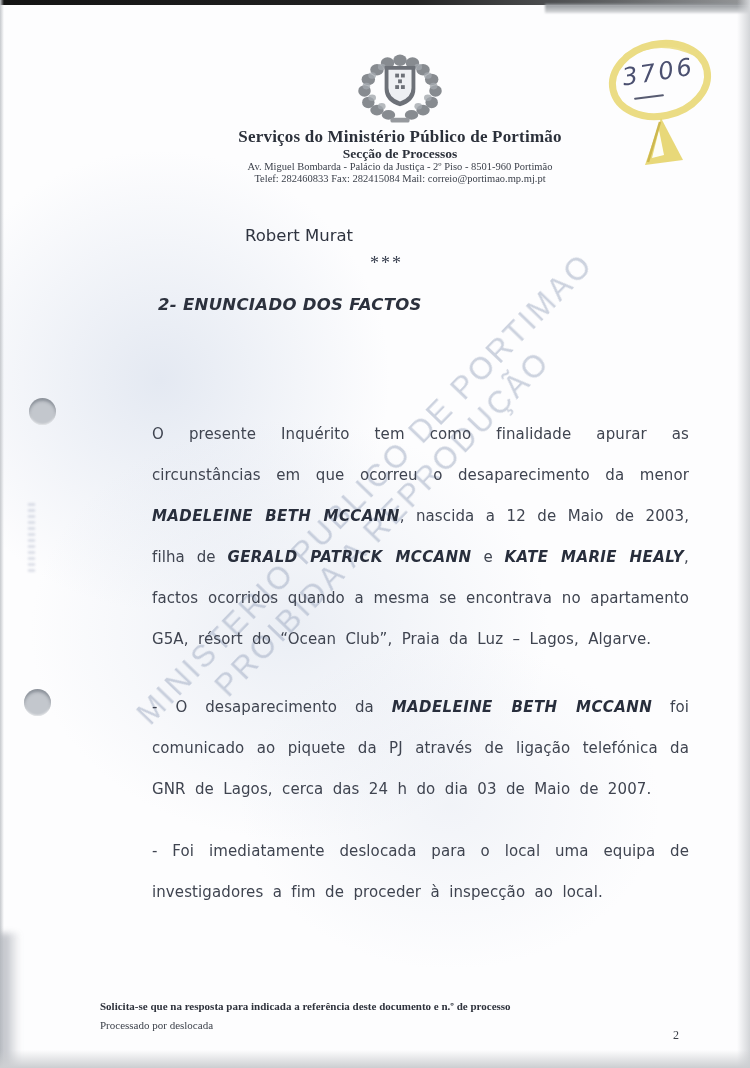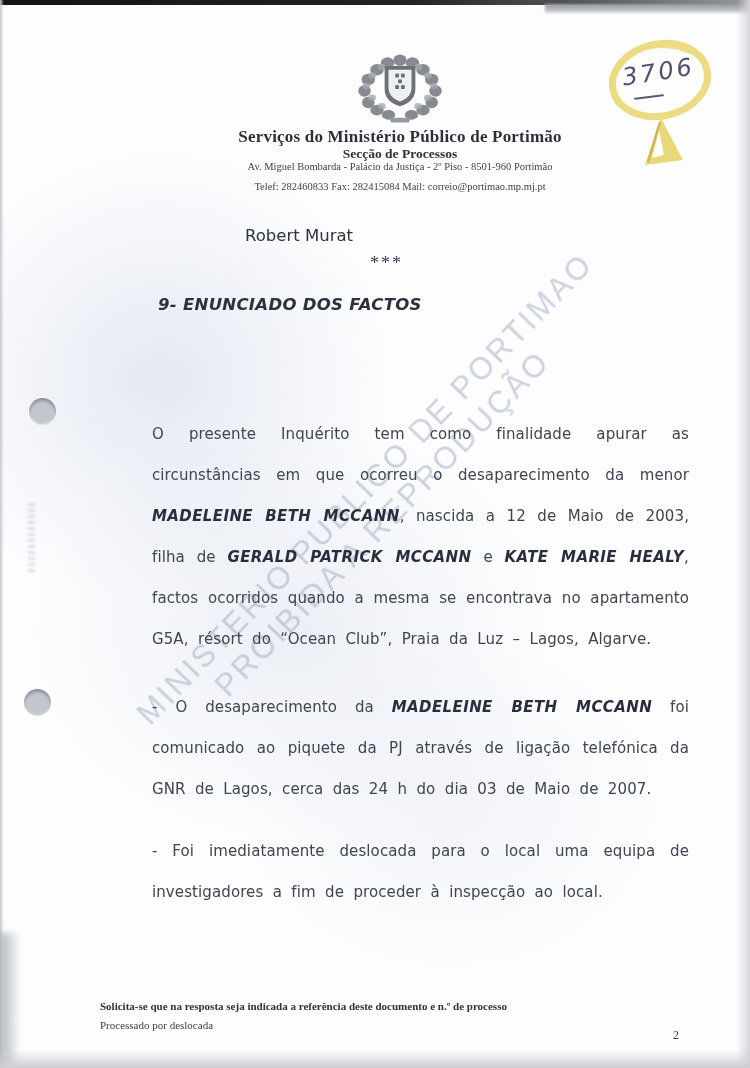--- a/index.html
+++ b/index.html
@@ -47,21 +47,21 @@
     filter:blur(.4px);z-index:1;}
   #wm1{left:130px;top:707px;font-size:31px;letter-spacing:3px;}
   #wm2{left:208px;top:679px;font-size:31px;letter-spacing:3px;}
   
   .crest{position:absolute;left:352px;top:50px;width:96px;height:78px;filter:blur(.5px);opacity:.9;}
   .hdr{position:absolute;left:155px;width:490px;text-align:center;color:#2b303a;
     font-family:"Liberation Serif","DejaVu Serif",serif;z-index:2;}
   .hdr-org{top:127px;font-size:17px;font-weight:bold;letter-spacing:.2px;}
   .hdr-sec{top:146px;font-size:13.5px;font-weight:bold;}
   .hdr-addr{top:161px;font-size:10.5px;color:#3c414b;}
-  .hdr-tel{top:173px;font-size:10.5px;color:#3c414b;margin-top:8px;}
+  .hdr-tel{top:173px;font-size:10.5px;color:#3c414b;}
   
   .annot{position:absolute;left:596px;top:32px;width:140px;height:150px;z-index:3;}
   .annot svg{position:absolute;left:0;top:0;}
   .annot-num{position:absolute;left:26px;top:26px;font-size:24px;font-style:italic;
     color:#4b5070;transform:rotate(-9deg);letter-spacing:3px;font-family:"DejaVu Sans",sans-serif;}
   .annot-underline{position:absolute;left:38px;top:64px;width:30px;height:2px;
     background:#575b71;transform:rotate(-7deg);border-radius:2px;}
   
   .addressee{position:absolute;left:245px;top:226px;font-size:16.5px;color:#2f3440;z-index:2;text-align:center;}
   .stars{position:absolute;left:370px;top:253px;font-size:18px;letter-spacing:2px;color:#394050;
@@ -154,29 +154,29 @@
       <polygon points="65,86 87,128 49,133" fill="#e6d46a" opacity=".9"></polygon>
       <polygon points="63,98 56,126 68,123" fill="#fdfdf6"></polygon>
       <path d="M64 90 L52 130" stroke="#cdb84f" stroke-width="2.5" fill="none"></path>
     </svg>
     <div class="annot-num">3706</div>
     <div class="annot-underline"></div>
   </div>
 
   <div class="addressee">Robert Murat</div>
   <div class="stars">***</div>
-  <div class="section-heading">9- ENUNCIADO DOS FACTOS</div>
+  <div class="section-heading">2- ENUNCIADO DOS FACTOS</div>
 
   <div class="body-text">
     <p class="p1"><span>O presente Inquérito tem como finalidade apurar as circunstâncias em que ocorreu o desaparecimento da menor </span><span class="b">MADELEINE BETH MCCANN</span><span>, nascida a 12 de Maio de 2003, filha de </span><span class="b">GERALD PATRICK MCCANN</span><span> e </span><span class="b">KATE MARIE HEALY</span><span>, factos ocorridos quando a mesma se encontrava no apartamento G5A, </span><span class="i">résort</span><span> do “Ocean Club”, Praia da Luz – Lagos, Algarve.</span></p>
     <p class="p2"><span>- O desaparecimento da </span><span class="b">MADELEINE BETH MCCANN</span><span> foi comunicado ao piquete da PJ através de ligação telefónica da GNR de Lagos, cerca das 24 h do dia 03 de Maio de 2007.</span></p>
     <p class="p3"><span>- Foi imediatamente deslocada para o local uma equipa de investigadores a fim de proceder à inspecção ao local.</span></p>
   </div>
 
-  <div class="footer-line1">Solicita-se que na resposta seja indicada a referência deste documento e n.º de processo</div>
+  <div class="footer-line1">Solicita-se que na resposta para indicada a referência deste documento e n.º de processo</div>
   <div class="footer-line2">Processado por deslocada</div>
   <div class="page-number">2</div>
 
   <div class="hole" id="hole1"></div>
   <div class="hole" id="hole2"></div>
   <div class="edge-artifact"></div>
 
   <div class="top-edge"></div>
   <div class="top-edge2"></div>
   <div class="left-edge"></div>

